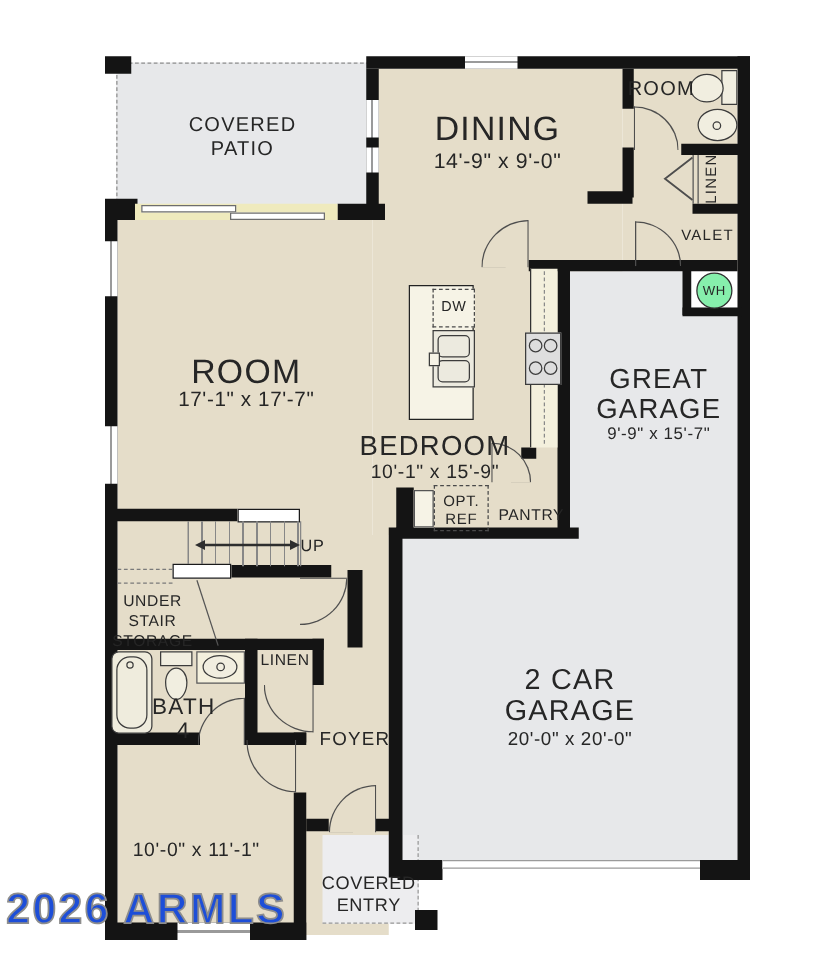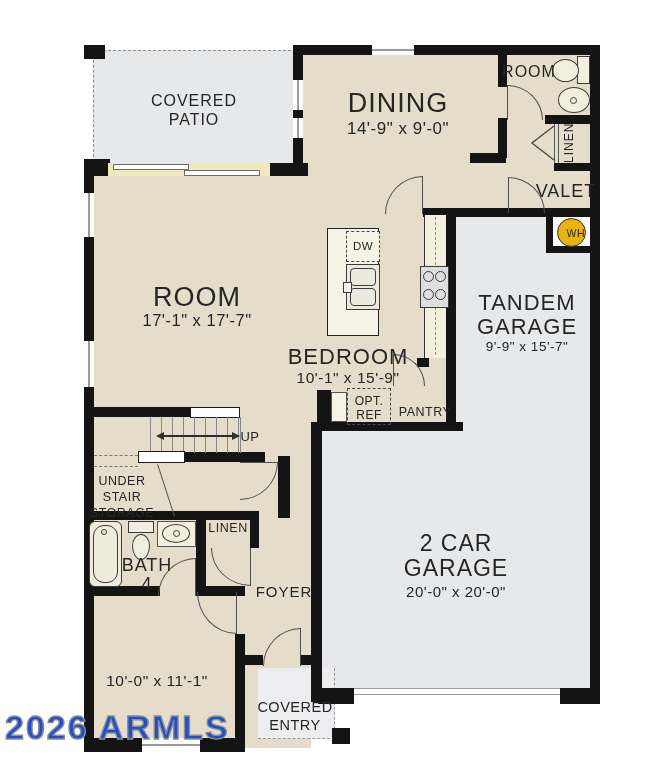--- a/index.html
+++ b/index.html
@@ -110,22 +110,22 @@
   <div class="arc arc-tl" style="left:240px;top:462px;width:38px;height:38px;"></div>
   <svg style="position:absolute;left:529px;top:124px;" width="26" height="38" viewBox="0 0 26 38">
     <polyline points="25,2 3,19 25,36" fill="none" stroke="#4e4e4e" stroke-width="1.5"></polyline>
   </svg>
 
   <div class="fix" style="left:577px;top:56px;width:13px;height:28px;background:#f1eee0;"></div>
   <div class="fix" style="left:552px;top:59px;width:27px;height:23px;border-radius:50%;background:#f1eee0;"></div>
   <div class="fix" style="left:558px;top:87px;width:32px;height:26px;border-radius:50%;background:#f1eee0;"></div>
   <div style="position:absolute;left:570px;top:97px;width:5px;height:5px;border:1.2px solid #3c3c3c;border-radius:50%;"></div>
 
-  <div style="position:absolute;left:557px;top:218px;width:27px;height:27px;background:#eab308;border:1.5px solid #2e2e2e;border-radius:50%;
-       display:flex;align-items:center;justify-content:flex-end;font-size:10.5px;color:#262626;letter-spacing:0.5px;">
+  <div style="position:absolute;left:557px;top:218px;width:27px;height:27px;background:#86efac;border:1.5px solid #2e2e2e;border-radius:50%;
+       display:flex;align-items:center;justify-content:center;font-size:10.5px;color:#262626;letter-spacing:0.5px;">
     <span>WH</span>
   </div>
 
   <div class="fix" style="left:327px;top:228px;width:52px;height:108px;border-color:#222;"></div>
   <div class="dashedbox" style="left:346px;top:231px;width:34px;height:31px;background:#f6f3e6;"></div>
   <div class="fix" style="left:346px;top:264px;width:34px;height:46px;background:#eceadf;">
     <div style="position:absolute;left:3px;top:3px;width:24px;height:16px;border:1.2px solid #3c3c3c;border-radius:4px;"></div>
     <div style="position:absolute;left:3px;top:23px;width:24px;height:16px;border:1.2px solid #3c3c3c;border-radius:4px;"></div>
     <div style="position:absolute;left:-4px;top:17px;width:7px;height:9px;border:1.2px solid #3c3c3c;background:#f6f3e6;"></div>
   </div>
@@ -162,31 +162,31 @@
   <div class="lbl" style="left:194px;top:112px;font-size:16px;">PATIO</div>
 
   <div class="lbl" style="left:398px;top:90px;font-size:27px;">DINING</div>
   <div class="lbl dim" style="left:398px;top:120px;font-size:17px;">14'-9" x 9'-0"</div>
 
   <div class="lbl" style="left:529px;top:64px;font-size:16px;">ROOM</div>
 
   <div style="position:absolute;left:562px;top:122px;height:42px;writing-mode:vertical-rl;transform:rotate(180deg);
               font-size:12px;color:#262626;letter-spacing:1px;text-align:center;">LINEN</div>
 
-  <div class="lbl" style="left:566px;top:182px;font-size:18px;">VALET</div>
+  <div class="lbl" style="left:566px;top:182px;font-size:12px;">VALET</div>
 
   <div class="lbl" style="left:197px;top:284px;font-size:27px;">ROOM</div>
   <div class="lbl dim" style="left:197px;top:312px;font-size:16.5px;">17'-1" x 17'-7"</div>
 
   <div class="lbl" style="left:363px;top:241px;font-size:11.5px;letter-spacing:0.5px;">DW</div>
 
   <div class="lbl" style="left:348px;top:346px;font-size:22px;">BEDROOM</div>
   <div class="lbl dim" style="left:348px;top:370px;font-size:15.5px;">10'-1" x 15'-9"</div>
 
-  <div class="lbl" style="left:527px;top:292px;font-size:22px;">TANDEM</div>
+  <div class="lbl" style="left:527px;top:292px;font-size:22px;">GREAT</div>
   <div class="lbl" style="left:527px;top:316px;font-size:22px;">GARAGE</div>
   <div class="lbl dim" style="left:527px;top:340px;font-size:13.5px;">9'-9" x 15'-7"</div>
 
   <div class="lbl" style="left:250px;top:430px;font-size:13px;letter-spacing:0.5px;">UP</div>
 
   <div class="lbl" style="left:122px;top:475px;font-size:12.5px;letter-spacing:0.5px;">UNDER</div>
   <div class="lbl" style="left:122px;top:491px;font-size:12.5px;letter-spacing:0.5px;">STAIR</div>
   <div class="lbl" style="left:122px;top:507px;font-size:12.5px;letter-spacing:0.5px;">STORAGE</div>
 
   <div class="lbl" style="left:369px;top:395px;font-size:12px;letter-spacing:0.5px;">OPT.</div>

